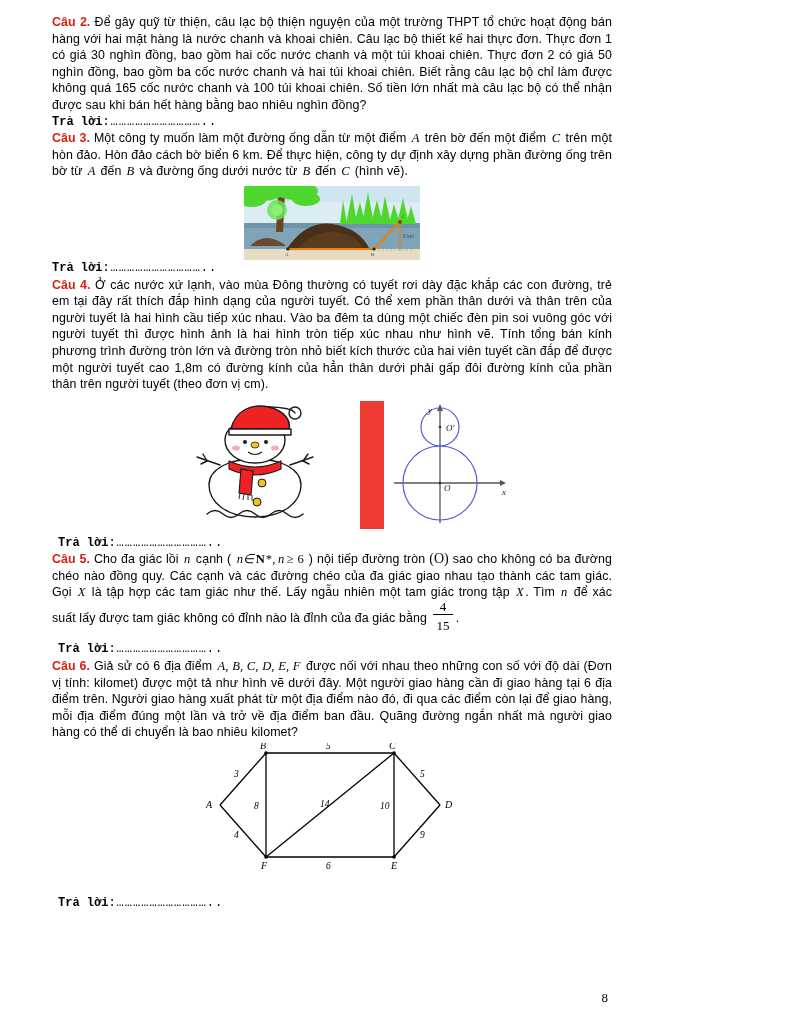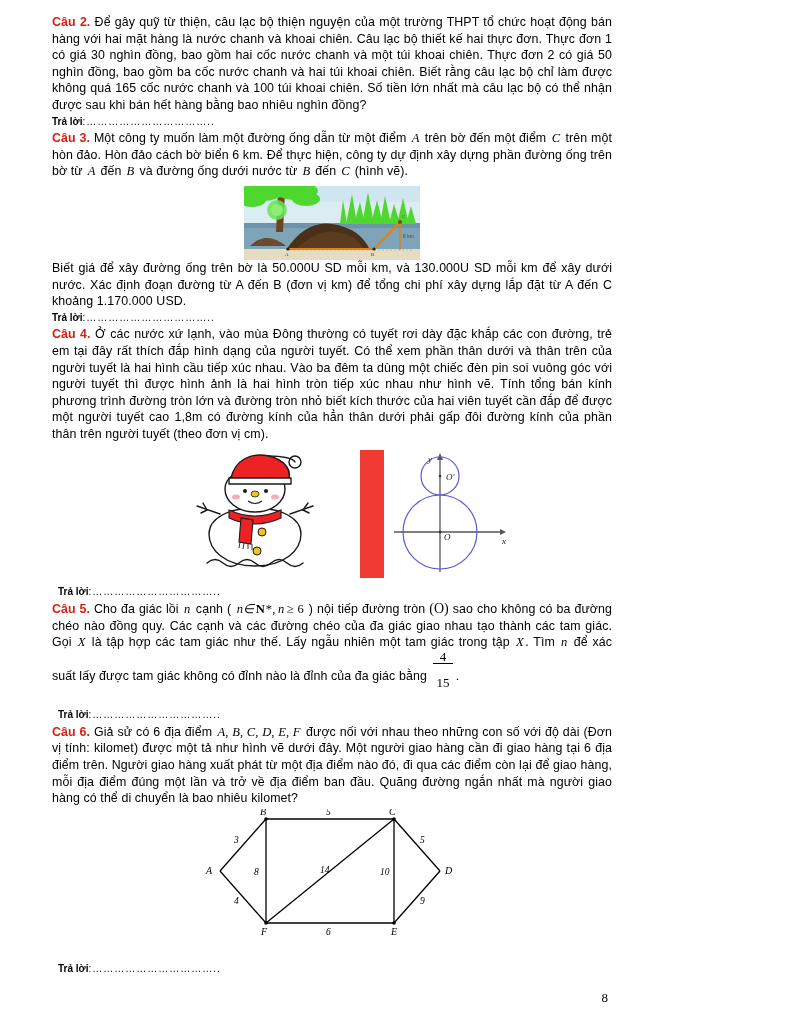--- a/index.html
+++ b/index.html
@@ -28,24 +28,25 @@
     line-height: 16.6px;
     text-align: justify;
     margin: 0 0 0 0;
     letter-spacing: 0.1px;
   }
   .cau {
     color: #d81f13;
     font-weight: bold;
   }
   .ans {
-    font-size: 10px;
+    font-size: 12px;
     line-height: 16.6px;
     font-weight: bold;
     margin: 0;
+    font-family: Liberation Mono, monospace;
   }
   .ans .dots {
     font-weight: normal;
     letter-spacing: 1.0px;
   }
   .ans-indent {
     padding-left: 6px;
   }
   .mvar {
     font-family: "Liberation Serif", serif;
@@ -73,21 +74,21 @@
     vertical-align: middle;
     text-align: center;
     font-family: "Liberation Serif", serif;
     font-size: 13px;
     line-height: 1.05;
     margin: 0 3px;
     position: relative;
     top: -1px;
   }
   .frac .num { display: block; padding: 0 3px; }
-  .frac .den { display: block; padding: 12px 3px; border-top: 1px solid #000; }
+  .frac .den { display: block; padding: 4px 3px; border-top: 1px solid #000; }
 
   
   .island-wrap {
     width: 100%;
     display: flex;
     justify-content: center;
     margin-top: 6px;
   }
   .island-fig {
     width: 176px;
@@ -192,21 +193,20 @@
       <circle cx="130" cy="63" r="1.6" fill="#222"></circle>
       <circle cx="156" cy="36" r="2" fill="#7a4a10"></circle>
 
       <text x="41" y="70" font-family="Liberation Serif, serif" font-size="5" fill="#333">A</text>
       <text x="127" y="70" font-family="Liberation Serif, serif" font-size="5" fill="#333">B</text>
       <text x="158" y="32" font-family="Liberation Serif, serif" font-size="5" fill="#2c6e1f">C</text>
       <text x="159" y="52" font-family="Liberation Sans, sans-serif" font-size="5" fill="#3b4b55">6 km</text>
     </svg>
   </div>
 
-  <p class="para">Biết giá để xây đường ống trên bờ là 50.000U SD mỗi km, và 130.000U SD mỗi km để xây dưới nước. Xác định đoạn đường từ A đến B (đơn vị km) để tổng chi phí xây dựng lắp đặt từ A đến C khoảng 1.170.000 USD.</p>
   <p class="ans">
     <span>Trả lời</span><span class="dots">:……………………………..</span>
   </p>
 
   <p class="para">
     <span class="cau">Câu 4.</span><span> Ở các nước xứ lạnh, vào mùa Đông thường có tuyết rơi dày đặc khắp các con đường, trẻ em tại đây rất thích đắp hình dạng của người tuyết. Có thể xem phần thân dưới và thân trên của người tuyết là hai hình cầu tiếp xúc nhau. Vào ba đêm ta dùng một chiếc đèn pin soi vuông góc với người tuyết thì được hình ảnh là hai hình tròn tiếp xúc nhau như hình vẽ. Tính tổng bán kính phương trình đường tròn lớn và đường tròn nhỏ biết kích thước của hai viên tuyết cần đắp để được một người tuyết cao 1,8m có đường kính của hẳn thân dưới phải gấp đôi đường kính của phần thân trên người tuyết (theo đơn vị cm).</span>
   </p>
 
   <div class="snow-wrap">
     <svg width="215" height="125" viewBox="0 0 215 125">

